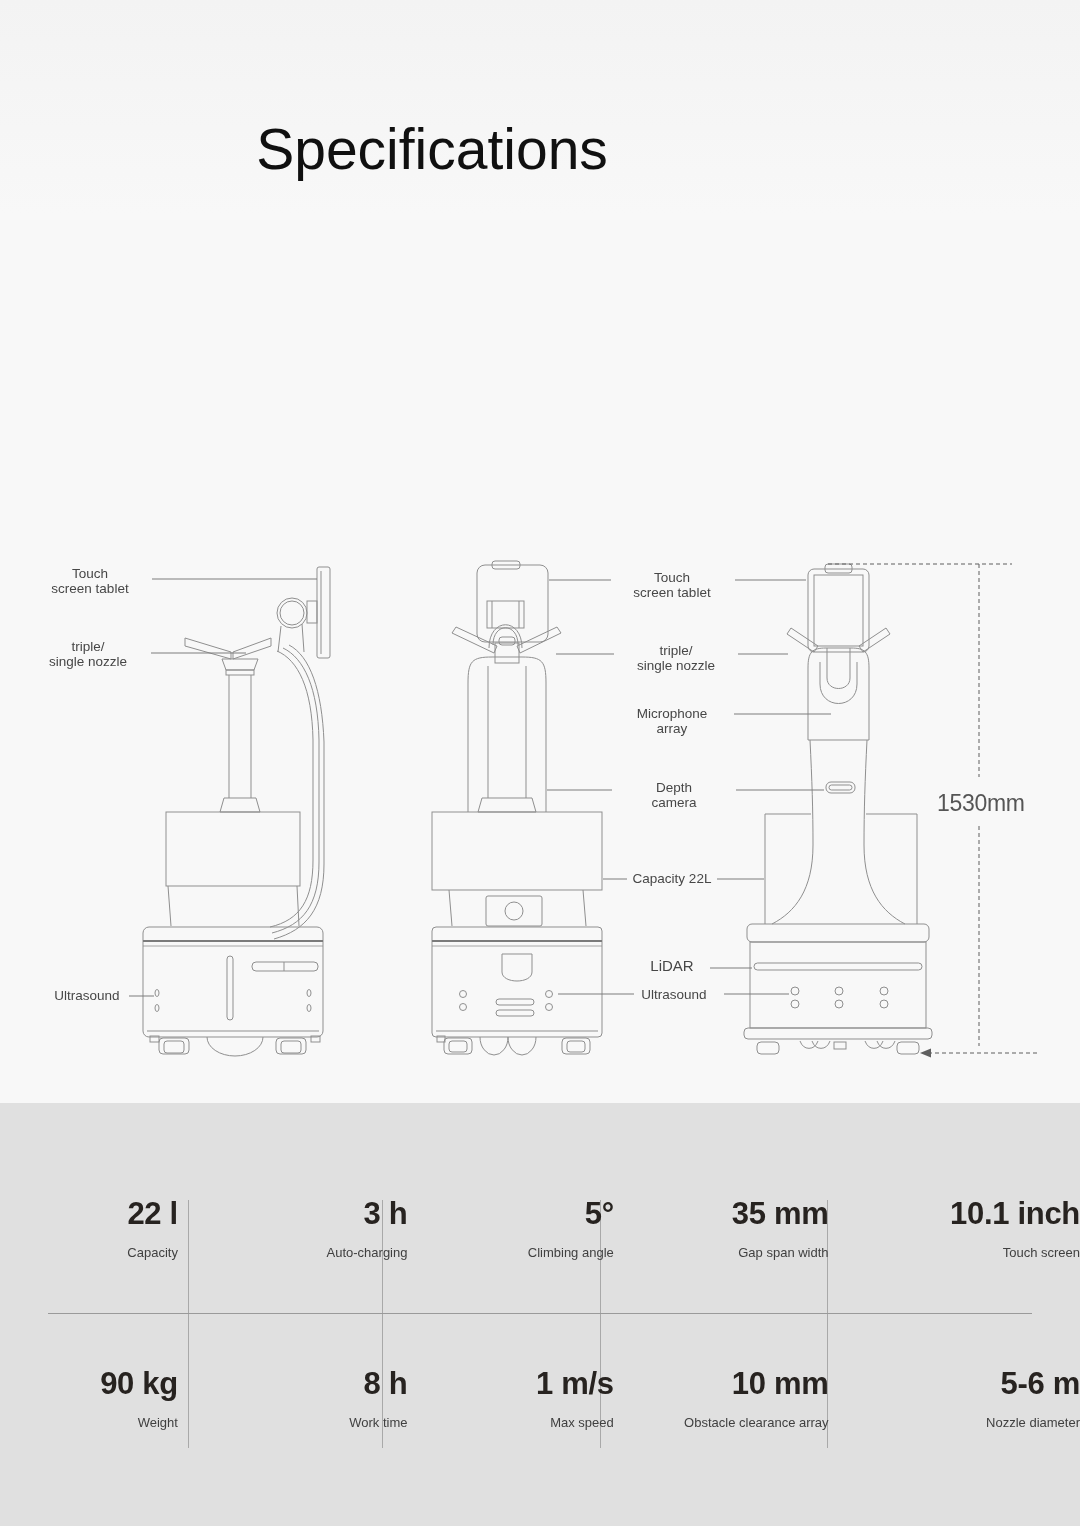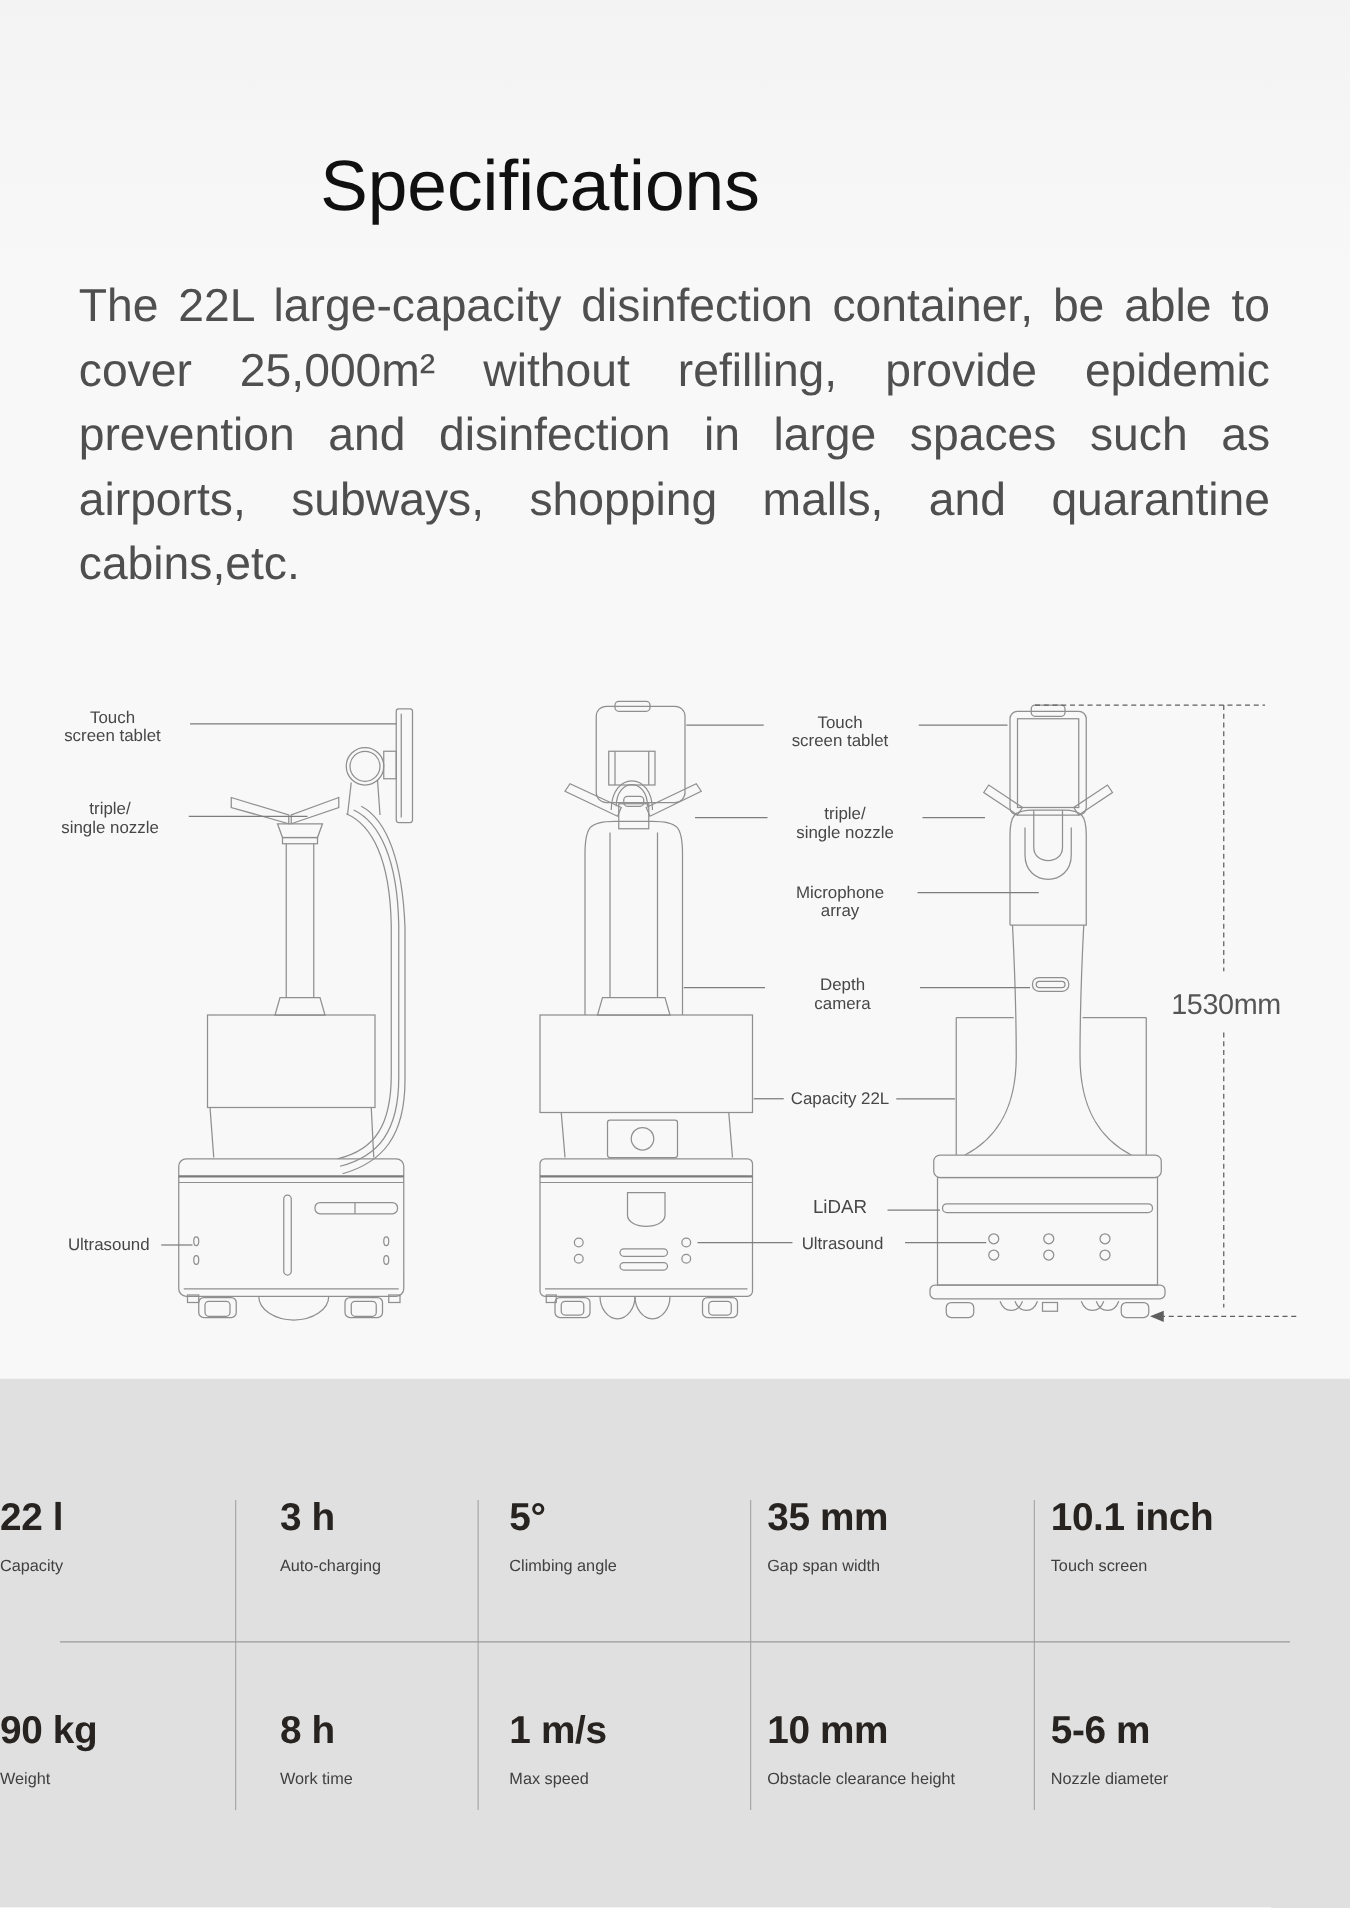--- a/index.html
+++ b/index.html
@@ -31,38 +31,37 @@
   }
   .spec-section {
     position:absolute; top:1103px; left:0; width:1080px; height:423px;
     background:#e0e0e0;
   }
   .vline { position:absolute; top:97px; width:1px; height:248px; background:#a9a9a9; }
   .hline { position:absolute; top:210px; left:48px; width:984px; height:1px; background:#9a9a9a; }
   .spec-row { position:absolute; left:0; width:1080px; display:flex; }
   .spec-row.r1 { top:89px; }
   .spec-row.r2 { top:259px; }
-  .spec-cell { text-align:left; }
+  .spec-cell { text-align:right; }
   .spec-cell .val {
     font-size:31px; line-height:44px; font-weight:700; color:#272320;
     letter-spacing:-0.3px;
   }
   .spec-cell .lab {
     margin-top:9px; font-size:13px; color:#404040;
   }
   .c1{width:188px;} .c2{width:194px;padding-left:46px;} .c3{width:218px;} .c4{width:227px;} .c5{width:253px;padding-left:12px;}
 </style>
 </head>
 <body>
 
 <div class="canvas">
 
   <div class="title">Specifications</div>
 
-  <div class="desc">The 22L large-capacity disinfection container, be able to cover 25,000m² without refilling, provide epidemic prevention and disinfection in large spaces such as airports, subways, shopping malls, and quarantine cabins,etc.</div>
 
   <svg class="diagram-svg" width="1080" height="570" viewBox="0 540 1080 570" fill="none" stroke="#8f8f8f" stroke-width="1">
 
     <g>
       <rect x="317" y="567" width="13" height="91" rx="2"></rect>
       <line x1="321" y1="571" x2="321" y2="654"></line>
       <rect x="307" y="601" width="10" height="22"></rect>
       <circle cx="292" cy="613" r="15"></circle>
       <circle cx="292" cy="613" r="12"></circle>
       <line x1="281" y1="626" x2="278" y2="652"></line>
@@ -277,21 +276,21 @@
       <div class="spec-cell c2">
         <div class="val">8 h</div>
         <div class="lab">Work time</div>
       </div>
       <div class="spec-cell c3">
         <div class="val">1 m/s</div>
         <div class="lab">Max speed</div>
       </div>
       <div class="spec-cell c4">
         <div class="val">10 mm</div>
-        <div class="lab">Obstacle clearance height</div>
+        <div class="lab">Obstacle clearance array</div>
       </div>
       <div class="spec-cell c5">
         <div class="val">5-6 m</div>
         <div class="lab">Nozzle diameter</div>
       </div>
     </div>
   </div>
 
 </div>
 

